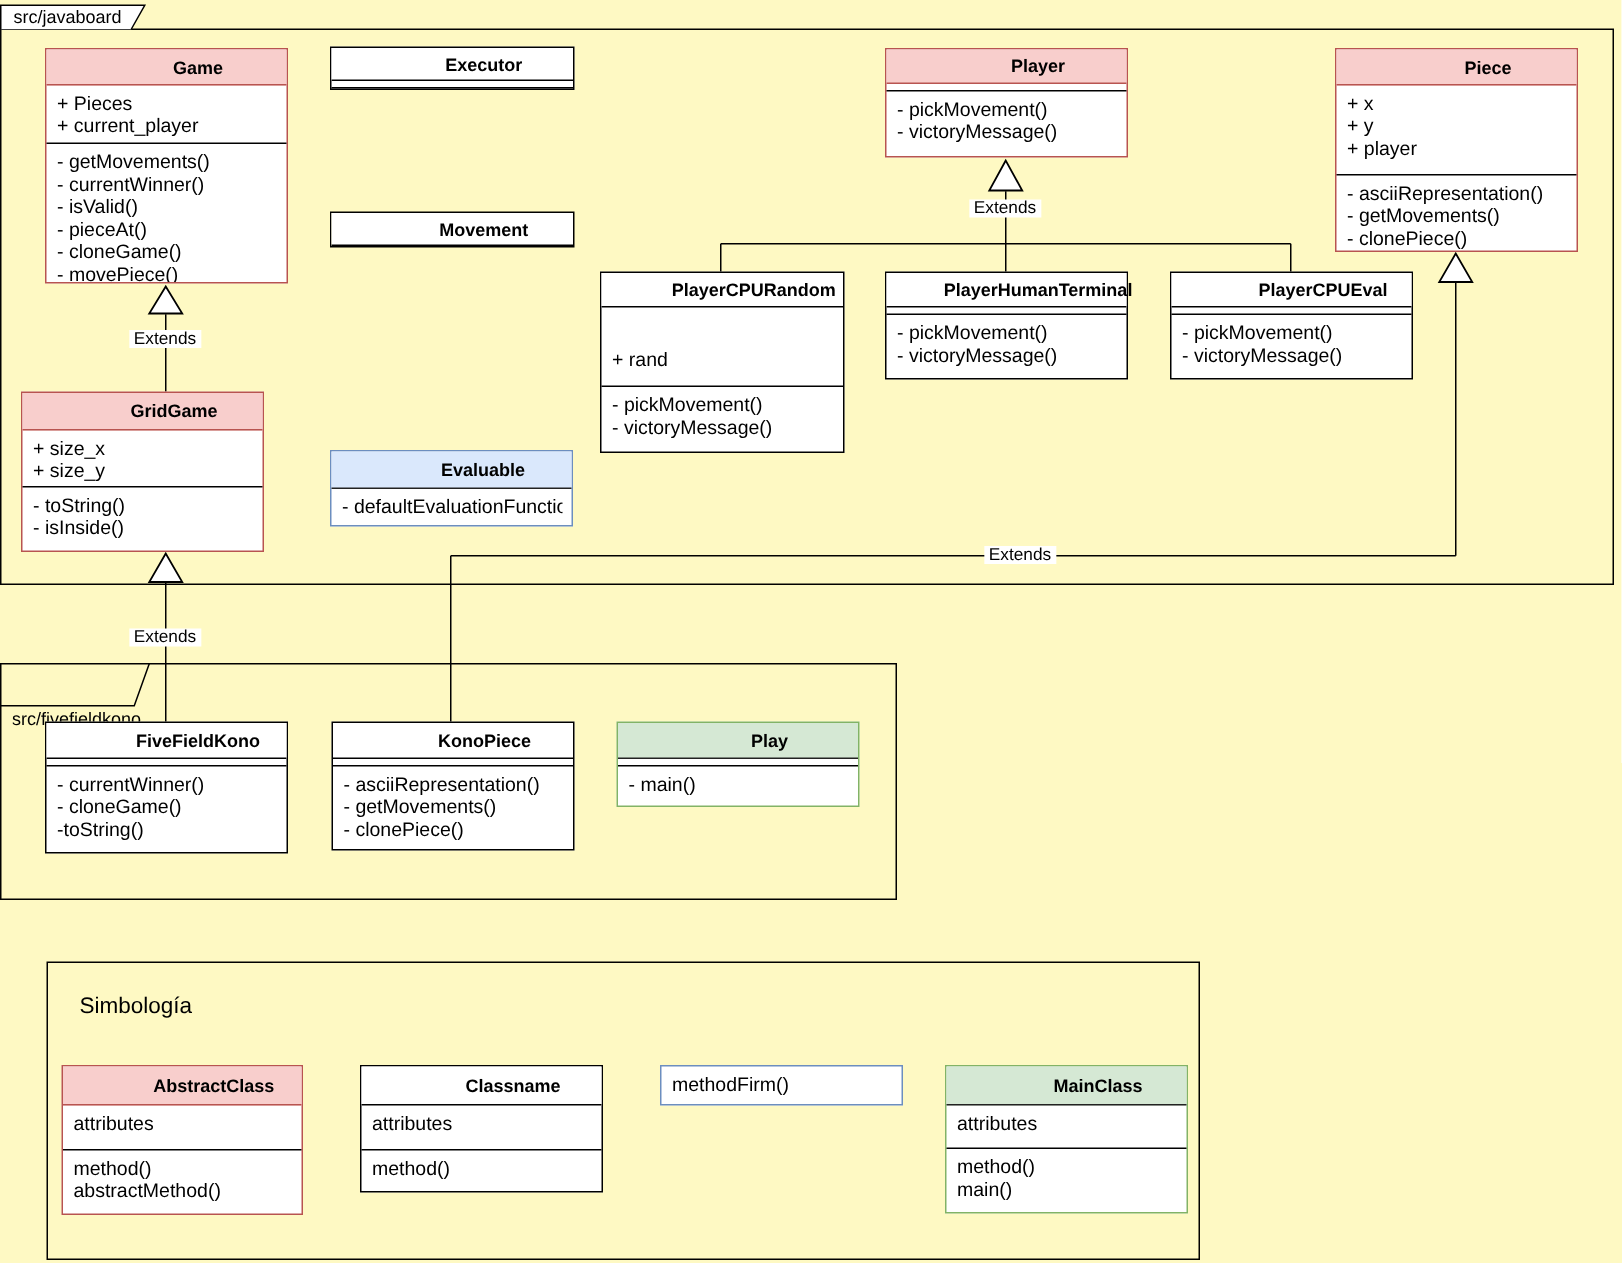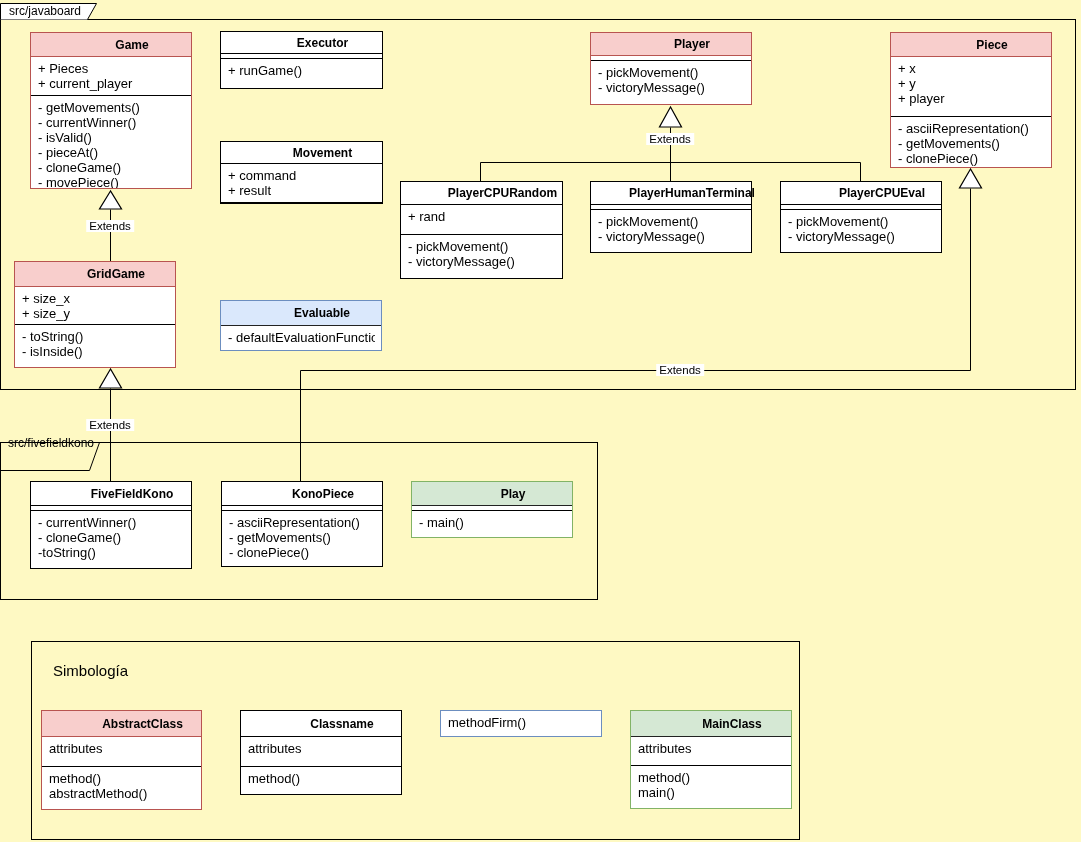--- a/index.html
+++ b/index.html
@@ -39,21 +39,21 @@
       <polygon points="670.5,107 659.5,127 681.5,127" fill="#fff" stroke="#000" stroke-width="1.2" stroke-linejoin="miter"></polygon>
       <line x1="110.5" y1="388.5" x2="110.5" y2="481.5" stroke="#000000" stroke-width="1"></line>
       <polygon points="110.5,369 99.5,388 121.5,388" fill="#fff" stroke="#000" stroke-width="1.2" stroke-linejoin="miter"></polygon>
       <line x1="970.5" y1="188.5" x2="970.5" y2="370.5" stroke="#000000" stroke-width="1"></line>
       <line x1="300.5" y1="370.5" x2="970.5" y2="370.5" stroke="#000000" stroke-width="1"></line>
       <line x1="300.5" y1="370.5" x2="300.5" y2="481.5" stroke="#000000" stroke-width="1"></line>
       <polygon points="970.5,169 959.5,188 981.5,188" fill="#fff" stroke="#000" stroke-width="1.2" stroke-linejoin="miter"></polygon>
     </svg>
   <div id="labels-layer">
       <div class="pkg-label" style="left: 9px; top: 4px;">src/javaboard</div>
-      <div class="pkg-label" style="left: 8px; top: 436px;">src/fivefieldkono</div>
+      <div class="pkg-label" style="left: 8px; top: 472px;">src/fivefieldkono</div>
       <div class="edge-label" style="left: 110px; top: 226px;">Extends</div>
       <div class="edge-label" style="left: 670px; top: 139px;">Extends</div>
       <div class="edge-label" style="left: 110px; top: 425px;">Extends</div>
       <div class="edge-label" style="left: 680px; top: 370px;">Extends</div>
     </div>
   <div id="classes-layer">
       <div class="cls" style="left: 30px; top: 32px; width: 160px; border: 1px solid rgb(184, 84, 80);">
         <div class="hdr" style="height: 24px; background: rgb(248, 206, 204); border-bottom: 1px solid rgb(184, 84, 80);">
           <div>Game</div>
         </div>
@@ -68,23 +68,20 @@
           <div class="row">- pieceAt()</div>
           <div class="row">- cloneGame()</div>
           <div class="row">- movePiece()</div>
         </div>
       </div>
       <div class="cls" style="left: 220px; top: 31px; width: 161px; border: 1px solid rgb(0, 0, 0);">
         <div class="hdr" style="height: 22px; background: rgb(255, 255, 255); border-bottom: 1px solid rgb(0, 0, 0);">
           <div>Executor</div>
         </div>
         <div class="empty-attrs"></div>
-        <div class="sec methods" style="height: 29px;">
-          <div class="row">+ runGame()</div>
-        </div>
       </div>
       <div class="cls" style="left: 590px; top: 32px; width: 160px; border: 1px solid rgb(184, 84, 80);">
         <div class="hdr" style="height: 23px; background: rgb(248, 206, 204); border-bottom: 1px solid rgb(184, 84, 80);">
           <div>Player</div>
         </div>
         <div class="empty-attrs"></div>
         <div class="sec methods" style="height: 43px;">
           <div class="row">- pickMovement()</div>
           <div class="row">- victoryMessage()</div>
         </div>
@@ -101,30 +98,26 @@
         <div class="sec methods" style="height: 50px;">
           <div class="row">- asciiRepresentation()</div>
           <div class="row">- getMovements()</div>
           <div class="row">- clonePiece()</div>
         </div>
       </div>
       <div class="cls" style="left: 220px; top: 141px; width: 161px; border: 1px solid rgb(0, 0, 0);">
         <div class="hdr" style="height: 22px; background: rgb(255, 255, 255); border-bottom: 1px solid rgb(0, 0, 0);">
           <div>Movement</div>
         </div>
-        <div class="sec attrs" style="height: 39px;">
-          <div class="row">+ command</div>
-          <div class="row">+ result</div>
-        </div>
       </div>
       <div class="cls" style="left: 400px; top: 181px; width: 161px; border: 1px solid rgb(0, 0, 0);">
         <div class="hdr" style="height: 23px; background: rgb(255, 255, 255); border-bottom: 1px solid rgb(0, 0, 0);">
           <div>PlayerCPURandom</div>
         </div>
-        <div class="sec attrs" style="height: 30px;">
+        <div class="sec attrs" style="height: 30px; margin-top: 23px;">
           <div class="row">+ rand</div>
         </div>
         <div class="sec methods" style="height: 43px;">
           <div class="row">- pickMovement()</div>
           <div class="row">- victoryMessage()</div>
         </div>
       </div>
       <div class="cls" style="left: 590px; top: 181px; width: 160px; border: 1px solid rgb(0, 0, 0);">
         <div class="hdr" style="height: 23px; background: rgb(255, 255, 255); border-bottom: 1px solid rgb(0, 0, 0);">
           <div>PlayerHumanTerminal</div>

